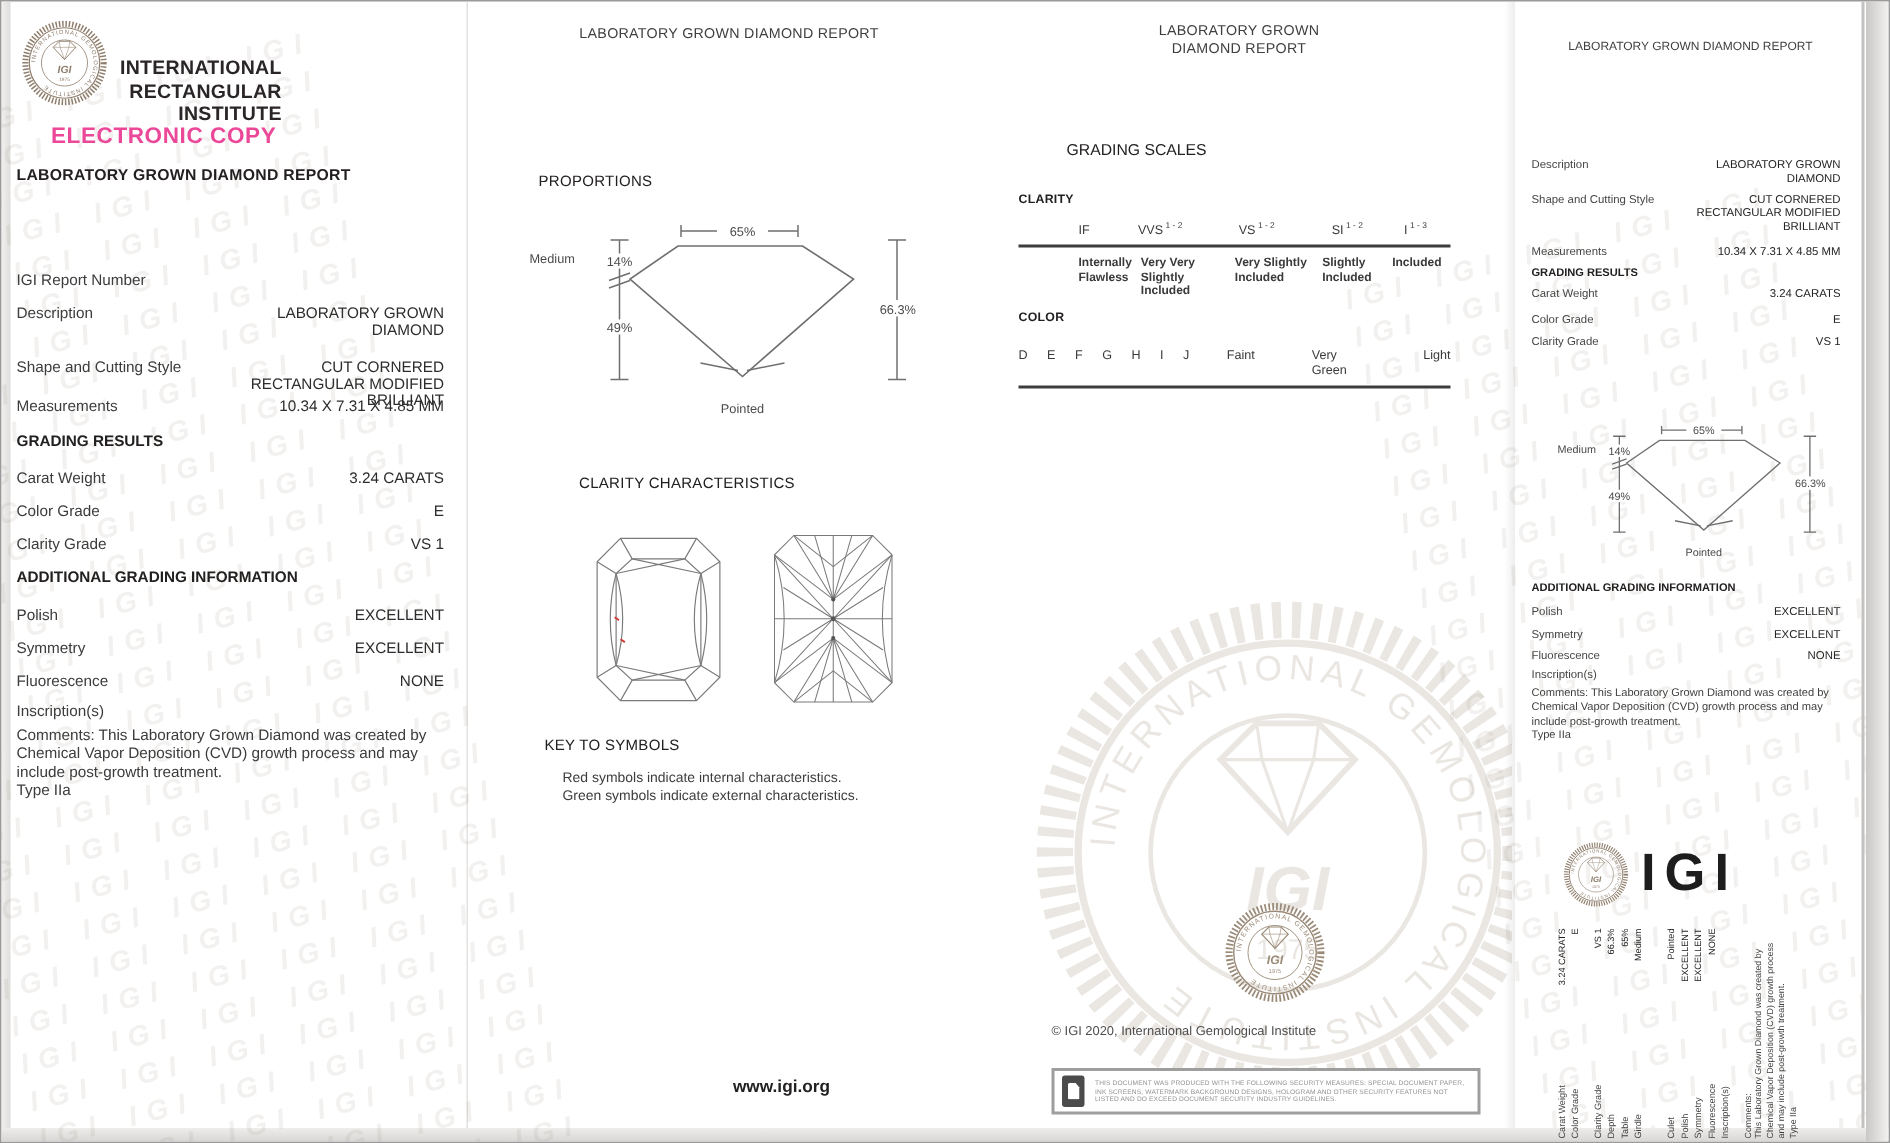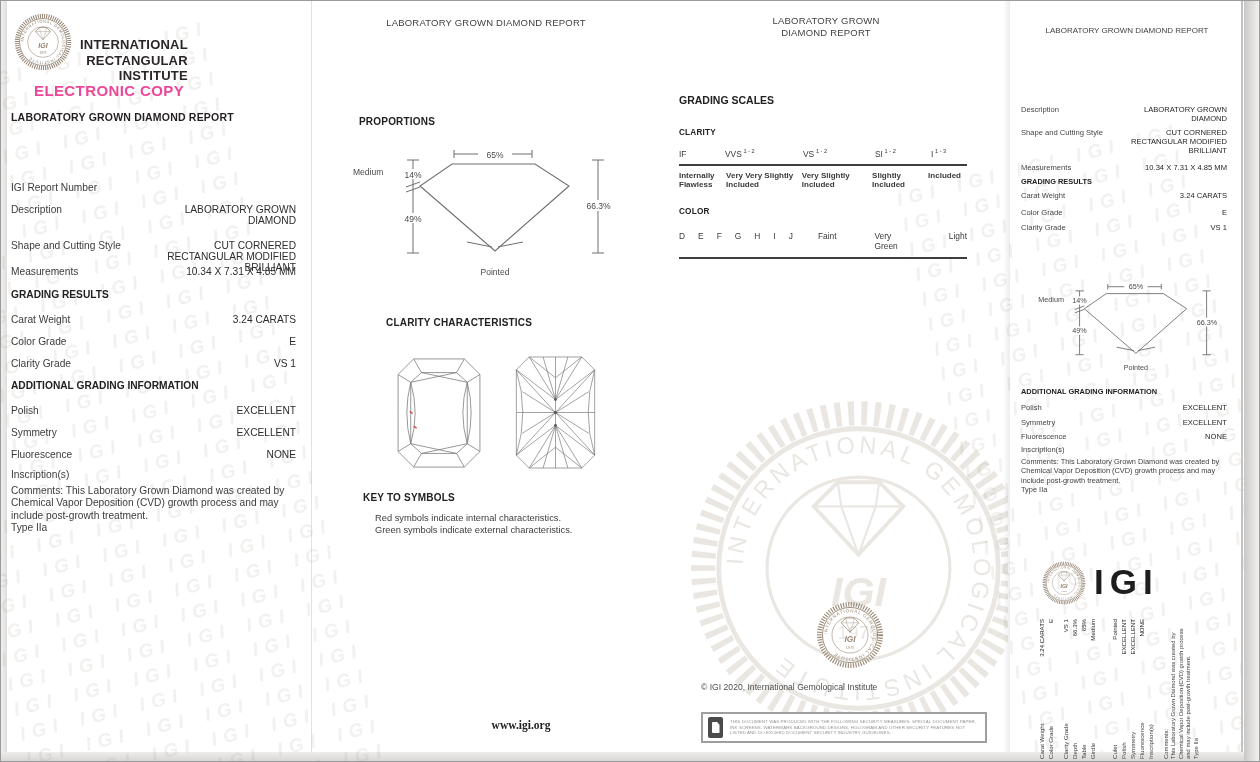--- a/index.html
+++ b/index.html
@@ -24,29 +24,29 @@
   .brandname{font-size:13px;line-height:15.5px;font-weight:700;color:#2a2527;letter-spacing:.2px;}
   .ecopy{font-size:15px;font-weight:700;letter-spacing:.4px;}
   .ptitle{font-size:10.5px;font-weight:700;color:#231f20;letter-spacing:.2px;}
   .row{display:flex;justify-content:space-between;align-items:flex-start;font-size:10.2px;color:#3c3c3c;}
   .row .val{text-align:right;color:#2d2d2d;max-width:185px;}
   .h-section{font-size:10.2px;font-weight:700;color:#232020;}
   .comments{font-size:10.2px;line-height:12.4px;color:#3c3c3c;}
   
   .center{text-align:center;}
   .sheet-title{font-size:9.5px;color:#3f3f3f;letter-spacing:.2px;}
-  .h10{font-size:10px;font-weight:700;color:#232020;letter-spacing:.2px;}
+  .h10{font-size:10px;font-weight:400;color:#232020;letter-spacing:.2px;}
   .keytext{font-size:9.3px;line-height:11.6px;color:#3c3c3c;}
   .www{font-size:11.5px;font-weight:700;color:#232020;}
   svg text{font-family:"Liberation Sans","DejaVu Sans",sans-serif;}
   
-  .h105{font-size:10.5px;font-weight:700;color:#232020;}
+  .h105{font-size:10.5px;font-weight:400;color:#232020;margin-left:32px;}
   .h82{font-size:8.2px;font-weight:700;color:#232020;letter-spacing:.2px;}
   .cg-row{display:flex;}
-  .cg-row .c0{width:46px;}.cg-row .c1{width:78px;}.cg-row .c2{width:72px;}.cg-row .c3{width:56px;}.cg-row .c4{width:36px;}
+  .cg-row .c0{width:46px;margin-left:40px;}.cg-row .c1{width:78px;}.cg-row .c2{width:72px;}.cg-row .c3{width:56px;}.cg-row .c4{width:36px;}
   .cg-code{font-size:8.4px;color:#3a3a3a;}
   .cg-code sup{font-size:5.6px;}
   .rule{height:2px;background:#3d3d3d;}
   .cg-desc{font-size:8px;line-height:9.6px;color:#3a3a3a;padding-right:6px;font-weight:bold;}
   .color-row{display:flex;align-items:baseline;font-size:8.4px;color:#3a3a3a;}
   .color-row .cl{margin-right:13px;}
   .copyright{font-size:8.6px;color:#4d4d4d;}
   .sec-strip{left:700px;top:711px;width:286px;height:31px;border:2px solid #9e9e9e;background:#fff;display:flex;align-items:center;z-index:2;box-sizing:border-box;}
   .sec-icon{width:15px;height:21px;background:#4b4b4b;border-radius:2px;margin-left:5px;position:relative;flex:0 0 auto;}
   .sec-icon::after{content:"";position:absolute;left:3.5px;top:5px;width:8px;height:11px;background:#fff;border-radius:1px;clip-path:polygon(0 0,70% 0,100% 25%,100% 100%,0 100%);}
@@ -201,21 +201,21 @@
         <circle cx="42.5" cy="59" r="1.6"></circle>
         <circle cx="42.5" cy="72" r="1.4"></circle>
     </g>
   </svg>
 
   <div class="abs h10" style="left:362px;top:491px;z-index:1;">KEY TO SYMBOLS</div>
   <div class="abs keytext" style="left:374px;top:512px;z-index:1;">
     <div>Red symbols indicate internal characteristics.</div>
     <div>Green symbols indicate external characteristics.</div>
   </div>
-  <div class="abs www center" style="left:420px;top:718px;width:200px;z-index:2;font-family:Liberation Serif, serif;">www.igi.org</div>
+  <div class="abs www center" style="left:420px;top:718px;width:200px;z-index:2;">www.igi.org</div>
 
   <div class="abs" style="left:660px;top:90px;width:347px;height:661px;overflow:hidden;z-index:0;">
     <span class="abs seal wm-seal" style="left:25px;top:305px;width:345px;height:345px;">
         <svg viewBox="0 0 100 100" xmlns="http://www.w3.org/2000/svg">
           <circle cx="50" cy="50" r="45" fill="none" stroke="currentColor" stroke-width="7" stroke-dasharray="1.7 2.1"></circle>
           <circle cx="50" cy="50" r="40.5" fill="none" stroke="currentColor" stroke-width="1.4"></circle>
           <circle cx="50" cy="50" r="26.5" fill="none" stroke="currentColor" stroke-width="0.9"></circle>
           <defs>
             <path id="cp1" d="M50,50 m-33.5,0 a33.5,33.5 0 1,1 67,0 a33.5,33.5 0 1,1 -67,0"></path>
           </defs>

